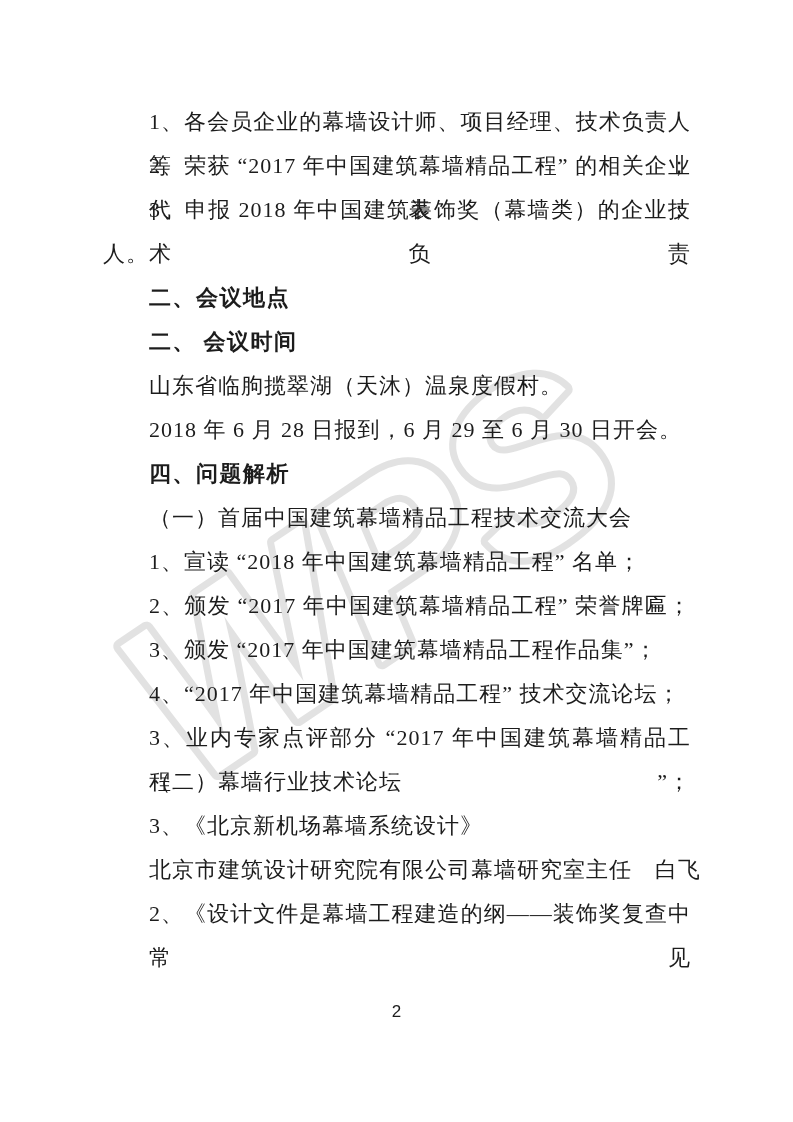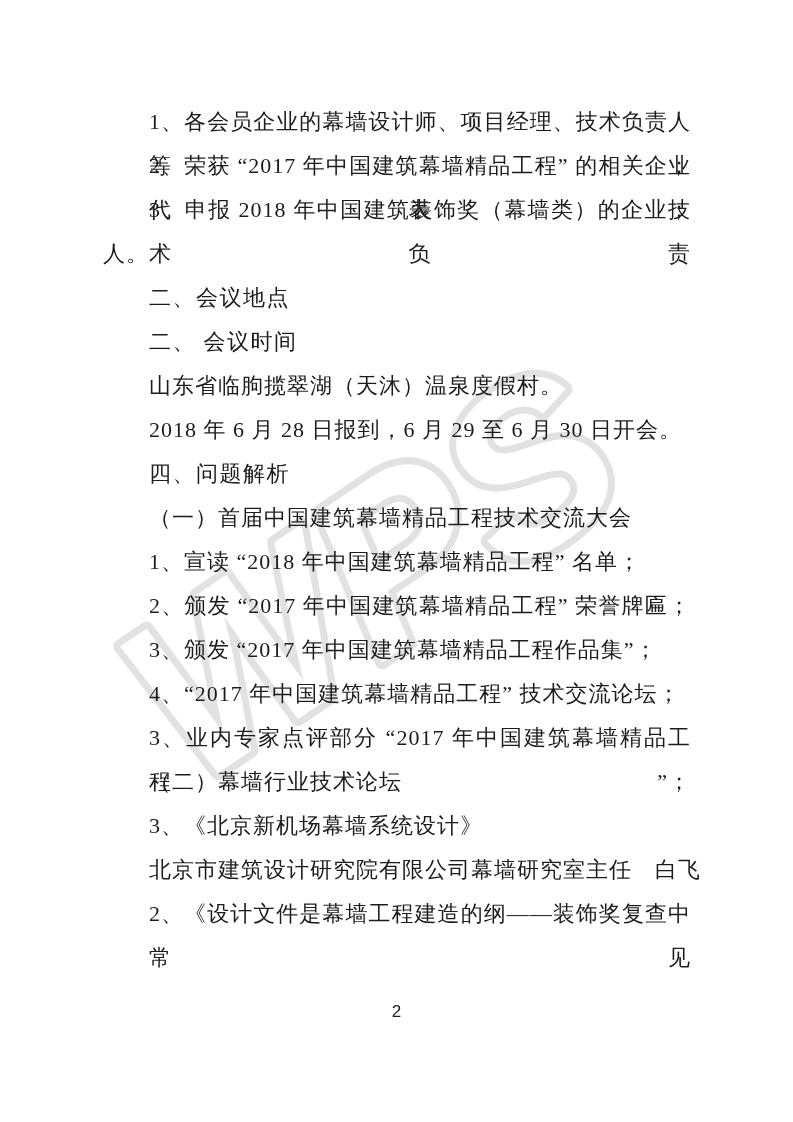--- a/index.html
+++ b/index.html
@@ -47,21 +47,21 @@
     font-size: 22px;
     line-height: 44px;
     height: 44px;
     letter-spacing: 1px;
     white-space: nowrap;
     color: var(--text-color);
   }
   .line.indent { padding-left: 46px; }
   .line.heading {
     font-family: "Liberation Sans", "DejaVu Sans", sans-serif;
-    font-weight: normal;
+    font-weight: bold;
     letter-spacing: 1.5px;
   }
   .line.fill {
     white-space: normal;
     text-align: justify;
     text-align-last: justify;
   }
   .page-number {
     position: absolute;
     left: 0;

